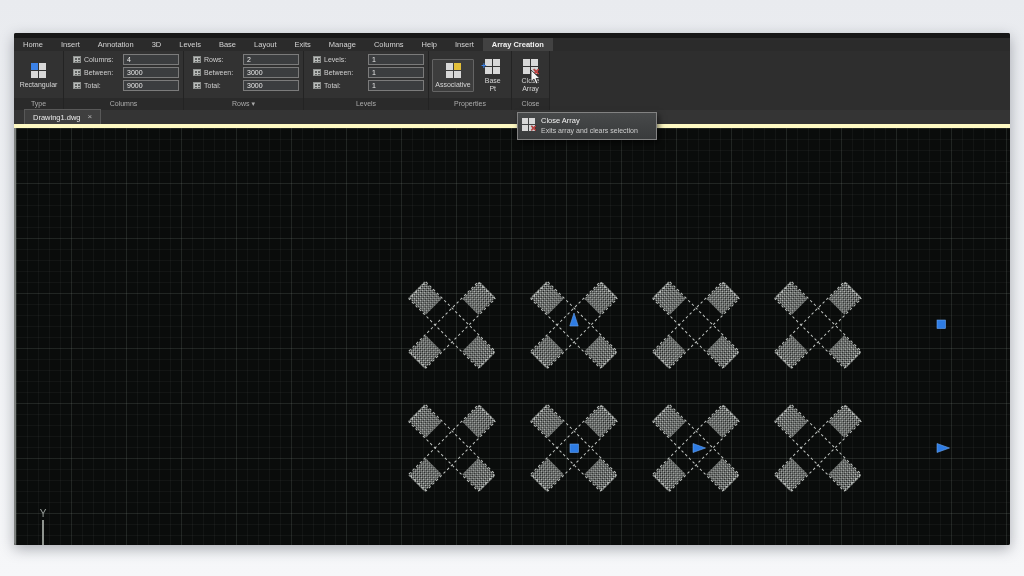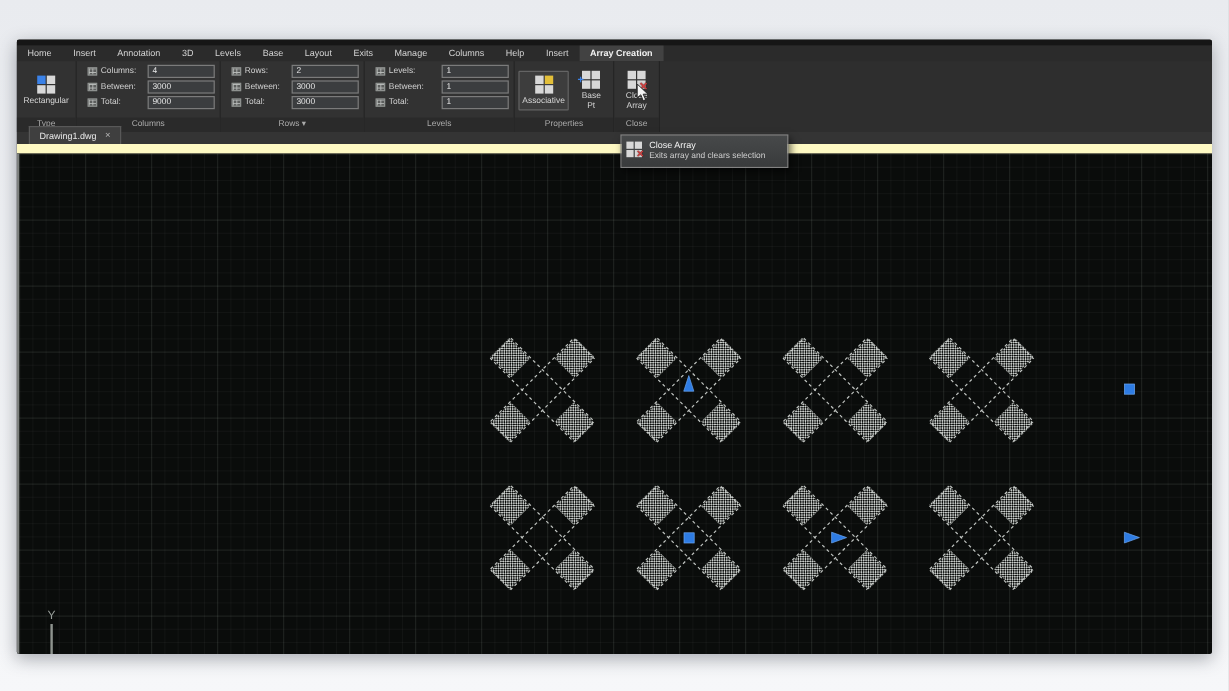--- a/index.html
+++ b/index.html
@@ -46,21 +46,21 @@
   .icon2x2 { position:relative; display:grid; grid-template-columns:7px 7px;
              grid-template-rows:7px 7px; gap:1px; margin:1px; }
   .sq { width:7px; height:7px; background:#d8d8d8; }
   .sq.blue { background:#3b82e8; } .sq.yellow { background:#e3bf39; }
   .ov-plus { position:absolute; left:-4px; top:3px; color:#3b82e8; font-size:9px;
              font-weight:bold; line-height:9px; }
   .ov-x { position:absolute; right:-2px; bottom:-2px; color:#cf4040; font-size:9px;
           font-weight:bold; line-height:8px; text-shadow:0 0 1px #300; }
 
   
-  .tabbar { height:18px; background:#343434; border-bottom:8px solid #fef9c3;
+  .tabbar { height:18px; background:#343434; border-bottom:4px solid #fef9c3;
             display:flex; align-items:flex-end; padding-left:10px; }
   .ftab { height:15px; background:#3f3f3f; border:1px solid #585858; border-bottom:none;
           display:flex; align-items:center; gap:7px; padding:0 8px;
           font-size:7.5px; color:#eaeaea; }
   .ftab-close { color:#b3b3b3; font-size:8px; line-height:8px; }
 
   
   .drawing { position:relative; flex:1; border-left:2px solid #7d807e;
              background-color:#0a0c0b;
              background-image:

